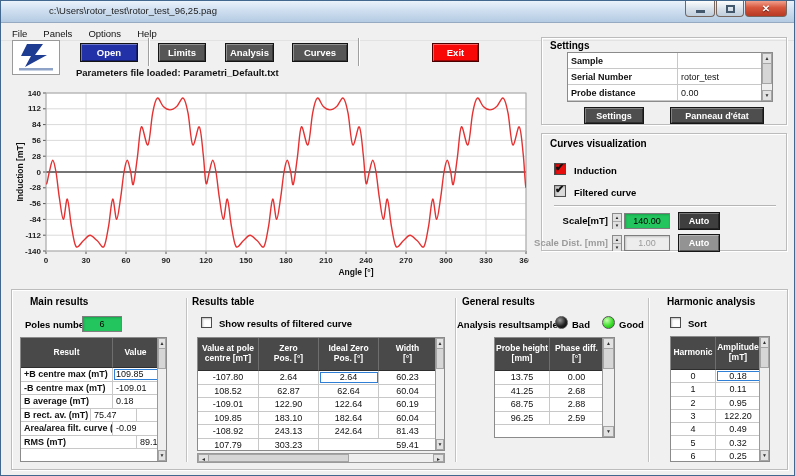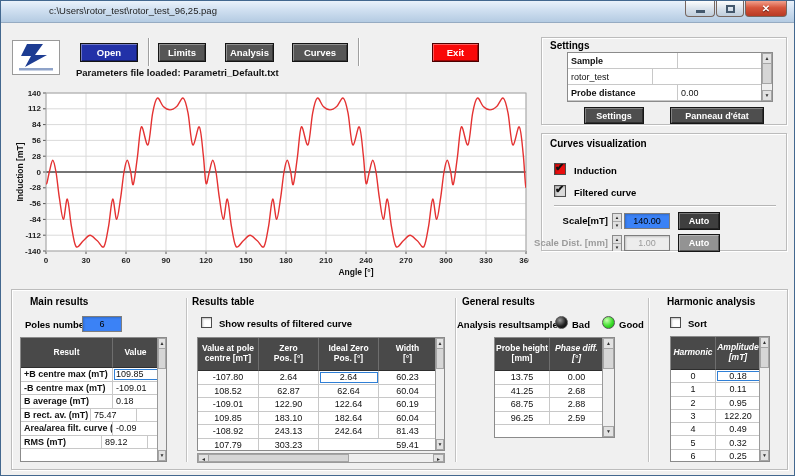--- a/index.html
+++ b/index.html
@@ -30,21 +30,21 @@
   .grp-title{position:absolute;font-size:10px;font-weight:bold;color:#000;}
   
   .dkbtn{position:absolute;background:#4e4e4e;border:1px solid #161616;color:#fff;font-weight:bold;font-size:9px;
     display:flex;align-items:center;justify-content:center;box-shadow:inset 1px 1px 0 rgba(255,255,255,.3), inset -1px -1px 0 rgba(0,0,0,.4);}
   .cb{position:absolute;width:12px;height:12px;border:1px solid #4c4c4c;background:#fff;box-shadow:inset 1px 1px 2px rgba(0,0,0,.25);}
   .cb .ck{position:absolute;left:0px;top:-3px;font-size:11px;color:#101010;font-weight:bold;}
   .cb.red{background:#e90e0e;}
   .cb.gray{background:#d9d9d9;}
   .lbl{position:absolute;font-size:9.5px;font-weight:bold;color:#000;white-space:nowrap;}
   .lbl.dis{color:#9b9b9b;}
-  .field{position:absolute;background:#3b82f6;border:1px solid #7e7e7e;box-shadow:inset 1px 1px 2px rgba(0,0,0,.18);
+  .field{position:absolute;background:#22c55e;border:1px solid #7e7e7e;box-shadow:inset 1px 1px 2px rgba(0,0,0,.18);
     font-size:9px;display:flex;align-items:center;justify-content:center;color:#000;}
   .field.dis{background:#ededed;color:#9b9b9b;}
   .spin{position:absolute;width:10px;height:16px;border:1px solid #8a8a8a;background:#e8e8e8;display:flex;flex-direction:column;}
   .sp{flex:1;font-size:4.5px;line-height:7px;text-align:center;color:#222;background:#e0e0e0;border-bottom:1px solid #aaa;}
   .sp:last-child{border-bottom:none;}
   .hr-etch{position:absolute;height:2px;border-top:1px solid #b5b5b5;border-bottom:1px solid #fff;}
   .v-etch{position:absolute;width:2px;border-left:1px solid #c2c2c2;border-right:1px solid #fff;}
   
   .wtbl{position:absolute;background:#fff;border:1px solid #8b8b8b;overflow:hidden;}
   .cols{position:absolute;left:0;top:0;}
@@ -81,20 +81,21 @@
         </div>
       <div class="wbtn" style="width:28px">
           <span class="glyph-max"></span>
         </div>
       <div class="wbtn close" style="width:42px">
           <span class="glyph-close">✕</span>
         </div>
     </div>
   </div>
 
+  <div id="menubar"><span class="mi">File</span><span class="mi">Panels</span><span class="mi">Options</span><span class="mi">Help</span></div>
 
   <div id="logo">
     <svg width="46" height="33" viewBox="0 0 46 33">
       <polygon points="14,3 30,3 22,14 34,14 12,26 18,15 8,15" fill="#1d3c92"></polygon>
       <rect x="6" y="27" width="34" height="2.5" fill="#8fa3c9"></rect>
     </svg>
   </div>
   <div class="btn" style="left:79px;top:42px;width:58px;background:#2231a8;">Open</div>
   <div class="tsep" style="left:147px;"></div>
   <div class="btn" style="left:157px;top:42px;width:48px;background:#565656;">Limits</div>
@@ -191,20 +192,21 @@
   <div class="grp" style="left:540px;top:36px;width:246px;height:88px;">
     <div class="grp-title" style="left:8px;top:2px;">Settings</div>
     <div class="wtbl" id="tbl-settings" style="left:25px;top:14px;width:206px;height:50px;">
         <div class="cols">
           <div class="bd">
             <div class="tr" style="height: 16px;">
               <div class="td al b" style="width: 110px;">Sample</div>
               <div class="td al" style="width: 85px;"></div>
             </div>
             <div class="tr" style="height: 16px;">
+              <div class="td al b" style="width: 110px;">Serial Number</div>
               <div class="td al" style="width: 85px;">rotor_test</div>
             </div>
             <div class="tr" style="height: 16px;">
               <div class="td al b" style="width: 110px;">Probe distance</div>
               <div class="td al" style="width: 85px;">0.00</div>
             </div>
           </div>
         </div>
         <div class="vsb" style="width: 11px;">
           <div class="sbb">▲</div>
@@ -273,21 +275,21 @@
             </div>
             <div class="tr" style="height: 13.5px;">
               <div class="td al b" style="width: 70px;">B rect. av. (mT)</div>
               <div class="td al" style="width: 46px;">75.47</div>
             </div>
             <div class="tr" style="height: 13.5px;">
               <div class="td al b" style="width: 92px;">Area/area filt. curve (%)</div>
               <div class="td al" style="width: 46px;">-0.09</div>
             </div>
             <div class="tr" style="height: 13.5px;">
-              <div class="td al b" style="width: 81px;">RMS (mT)</div>
+              <div class="td al b" style="width: 116px;">RMS (mT)</div>
               <div class="td al" style="width: 46px;">89.12</div>
             </div>
           </div>
         </div>
         <div class="vsb" style="width: 9px;">
           <div class="sbb">▲</div>
           <div class="sbt"></div>
           <div class="sbsp"></div>
           <div class="sbb">▼</div>
         </div>
@@ -366,21 +368,21 @@
     <div class="lbl" style="left:513px;top:29px;">sample</div>
     <div class="led dark" style="left:543px;top:26px;"></div>
     <div class="lbl" style="left:560px;top:29px;">Bad</div>
     <div class="led green" style="left:590px;top:26px;"></div>
     <div class="lbl" style="left:607px;top:29px;">Good</div>
     <div class="wtbl" id="tbl-general" style="left:482px;top:47px;width:121px;height:101px;">
         <div class="cols">
           <div class="hd" style="height: 33px;">
             <div class="hc" style="width: 55px;">Probe height
 [mm]</div>
-            <div class="hc" style="width: 54px; font-style: italic;">Phase diff.
+            <div class="hc" style="width: 54px;">Phase diff.
 [°]</div>
           </div>
           <div class="bd">
             <div class="tr" style="height: 13.5px;">
               <div class="td" style="width: 55px;">13.75</div>
               <div class="td" style="width: 54px;">0.00</div>
             </div>
             <div class="tr" style="height: 13.5px;">
               <div class="td" style="width: 55px;">41.25</div>
               <div class="td" style="width: 54px;">2.68</div>
@@ -401,21 +403,21 @@
           <div class="sbsp"></div>
           <div class="sbb">▼</div>
         </div>
       </div>
 
     <div class="grp-title" style="left:655px;top:6px;">Harmonic analysis</div>
     <div class="cb" style="left:658px;top:27px;width:11px;height:11px;"></div>
     <div class="lbl" style="left:676px;top:28px;">Sort</div>
     <div class="wtbl" id="tbl-harmonic" style="left:658px;top:46px;width:100px;height:126px;">
         <div class="cols">
-          <div class="hd" style="height: 33px; font-style: italic;">
+          <div class="hd" style="height: 33px;">
             <div class="hc" style="width: 45px;">Harmonic</div>
             <div class="hc" style="width: 45px;">Amplitude
 [mT]</div>
           </div>
           <div class="bd">
             <div class="tr" style="height: 13.3px;">
               <div class="td" style="width: 45px;">0</div>
               <div class="td focus" style="width: 45px;">0.18</div>
             </div>
             <div class="tr" style="height: 13.3px;">

